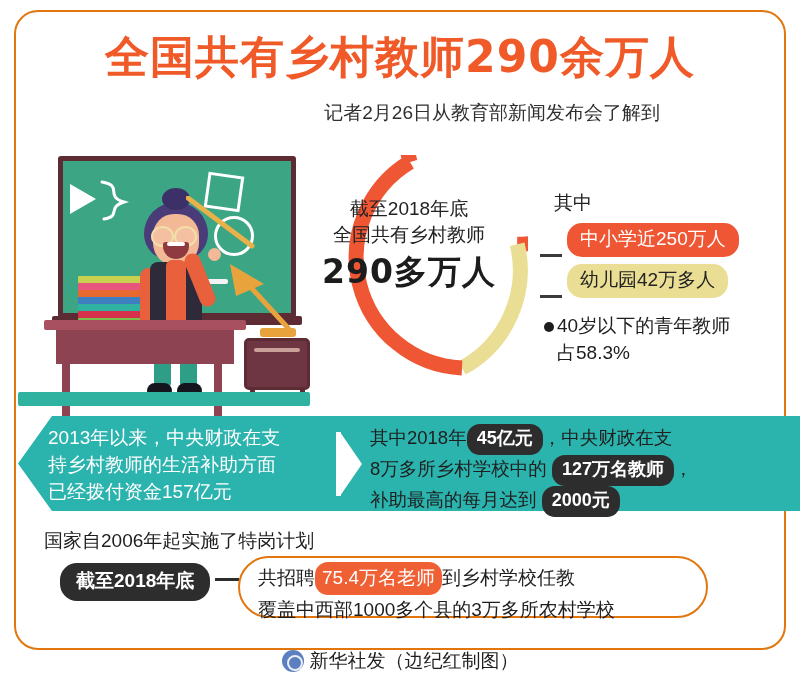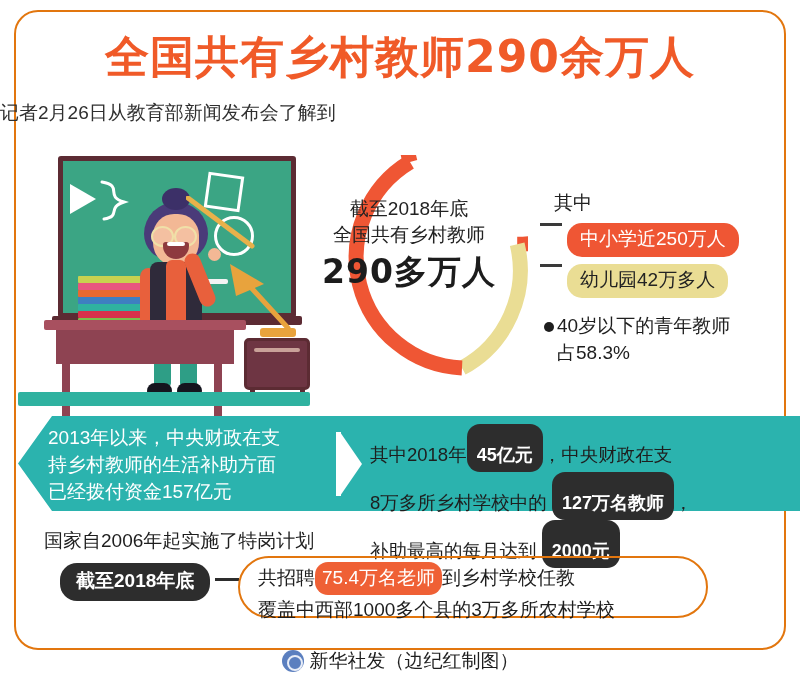--- a/index.html
+++ b/index.html
@@ -8,21 +8,21 @@
   #stage{position:relative;width:800px;height:678px;background:#ffffff;}
 
   
   .frame{position:absolute;left:14px;top:10px;width:772px;height:640px;
          border:2.5px solid #E2760E;border-radius:24px;box-sizing:border-box;}
 
   
   .title{position:absolute;left:0;top:28px;width:800px;text-align:center;
          font-size:44px;font-weight:bold;color:#F05A28;letter-spacing:1px;
          font-family:"DejaVu Sans","Liberation Sans",sans-serif;}
-  .subtitle{position:absolute;left:0;top:100px;width:660px;text-align:left;
+  .subtitle{position:absolute;left:0;top:100px;width:660px;text-align:right;
             font-size:19px;color:#2f2f2f;}
 
   
   .illus{position:absolute;left:48px;top:152px;width:262px;height:252px;}
   .board{position:absolute;left:10px;top:4px;width:238px;height:162px;
          background:#3BA584;border:5px solid #5C2B33;border-radius:3px;box-sizing:border-box;}
   .board-ledge{position:absolute;left:4px;top:164px;width:250px;height:9px;
                background:#5C2B33;border-radius:2px;}
   .chalk-tray{position:absolute;left:158px;top:127px;width:22px;height:5px;
               background:#f3f3f3;border-radius:2px;}
@@ -76,34 +76,34 @@
   .dt1{font-size:19px;color:#222;line-height:26px;}
   .dt-big{font-size:33px;font-weight:bold;color:#1c1c1c;margin-top:2px;letter-spacing:1px;
           font-family:"DejaVu Sans","Liberation Sans",sans-serif;}
 
   
   .leg-wrap{position:absolute;left:540px;top:190px;width:250px;}
   .leg-title{font-size:19px;color:#222;margin-left:14px;}
   .pill{display:inline-block;padding:3px 13px 5px;border-radius:15px;font-size:19px;white-space:nowrap;}
   .pill-orange{background:#EF5634;color:#fff;}
   .pill-yellow{background:#EADD94;color:#232323;}
-  .leg-row{display:flex;align-items:flex-start;margin-top:7px;}
+  .leg-row{display:flex;align-items:flex-end;margin-top:7px;}
   .dash{width:22px;height:3px;background:#3a3a3a;margin-right:5px;flex:none;}
   .note{margin-top:14px;font-size:19px;color:#1e1e1e;line-height:27px;margin-left:4px;}
   .bullet{display:inline-block;width:10px;height:10px;background:#1e1e1e;border-radius:50%;margin-right:3px;}
   .ribbon-l{position:absolute;left:0;top:416px;width:800px;height:95px;background:#2BB3AE;
     -webkit-clip-path:polygon(0 0,800px 0,800px 95px,748px 95px,782px 47.5px,748px 0,800px 0,800px 95px,52px 95px,18px 47.5px,52px 0);
     clip-path:polygon(0 0,800px 0,800px 95px,748px 95px,782px 47.5px,748px 0,800px 0,800px 95px,52px 95px,18px 47.5px,52px 0);}
   .ribbon-left-txt{position:absolute;left:48px;top:424px;width:290px;color:#fff;font-size:19px;line-height:27px;}
   .ribbon-right-txt{position:absolute;left:370px;top:424px;width:400px;color:#1e1e1e;font-size:18.5px;line-height:27px;}
   .arrow{position:absolute;left:340px;top:432px;width:0;height:0;
          border-left:22px solid #ffffff;border-top:32px solid transparent;border-bottom:32px solid transparent;}
   .arrow-bar{position:absolute;left:336px;top:432px;width:5px;height:64px;background:#fff;}
   .dpill{display:inline-block;background:#2D2D2D;color:#fff;border-radius:13px;
-         padding:18px 10px 3px;font-weight:bold;font-size:18px;}
+         padding:1px 10px 3px;font-weight:bold;font-size:18px;}
 
   
   .b-line{position:absolute;left:44px;top:528px;font-size:19px;color:#1e1e1e;}
   .b-pill{position:absolute;left:60px;top:563px;background:#2D2D2D;color:#fff;
           border-radius:17px;padding:5px 16px 7px;font-size:19px;font-weight:bold;}
   .b-conn{position:absolute;left:215px;top:578px;width:24px;height:3px;background:#2D2D2D;}
   .b-box{position:absolute;left:238px;top:556px;width:470px;height:62px;
          border:2.5px solid #E2760E;border-radius:31px;box-sizing:border-box;}
   .b-box-txt{position:absolute;left:258px;top:562px;width:440px;font-size:19px;color:#1e1e1e;line-height:29px;}
   .opill{display:inline-block;background:#EF6035;color:#fff;border-radius:13px;padding:1px 7px 3px;}

